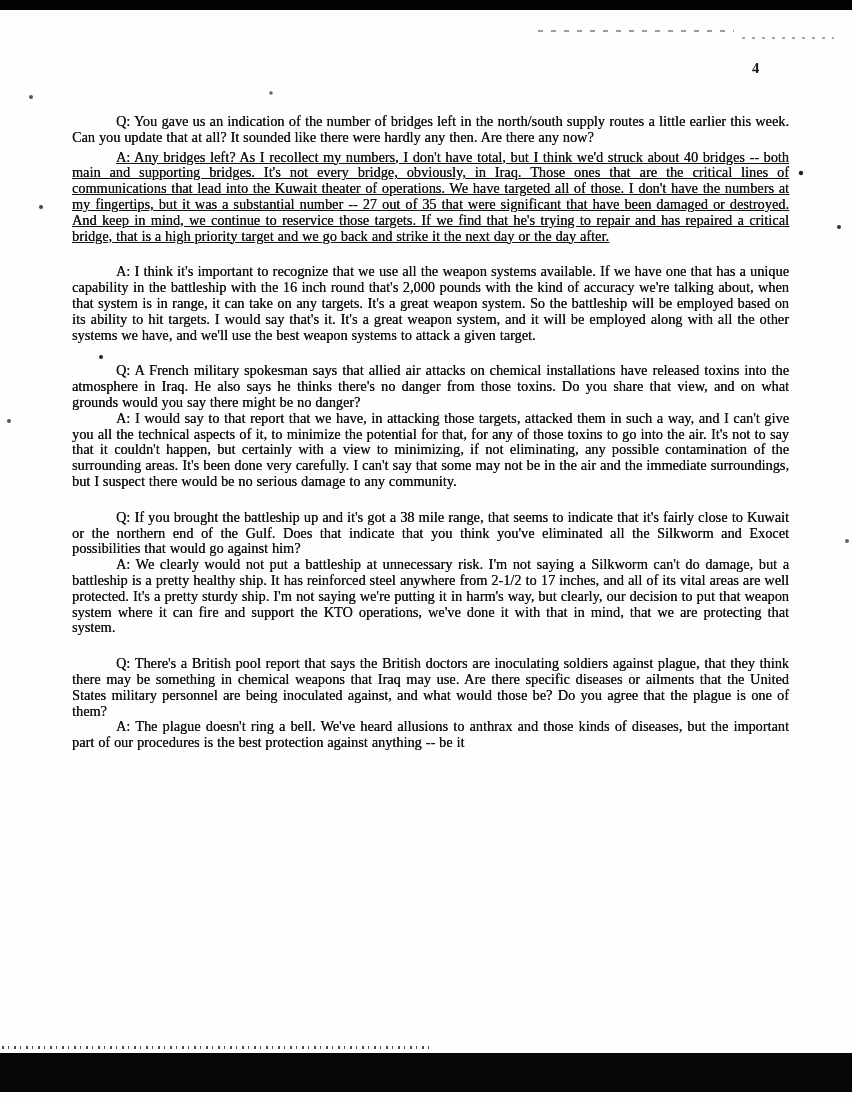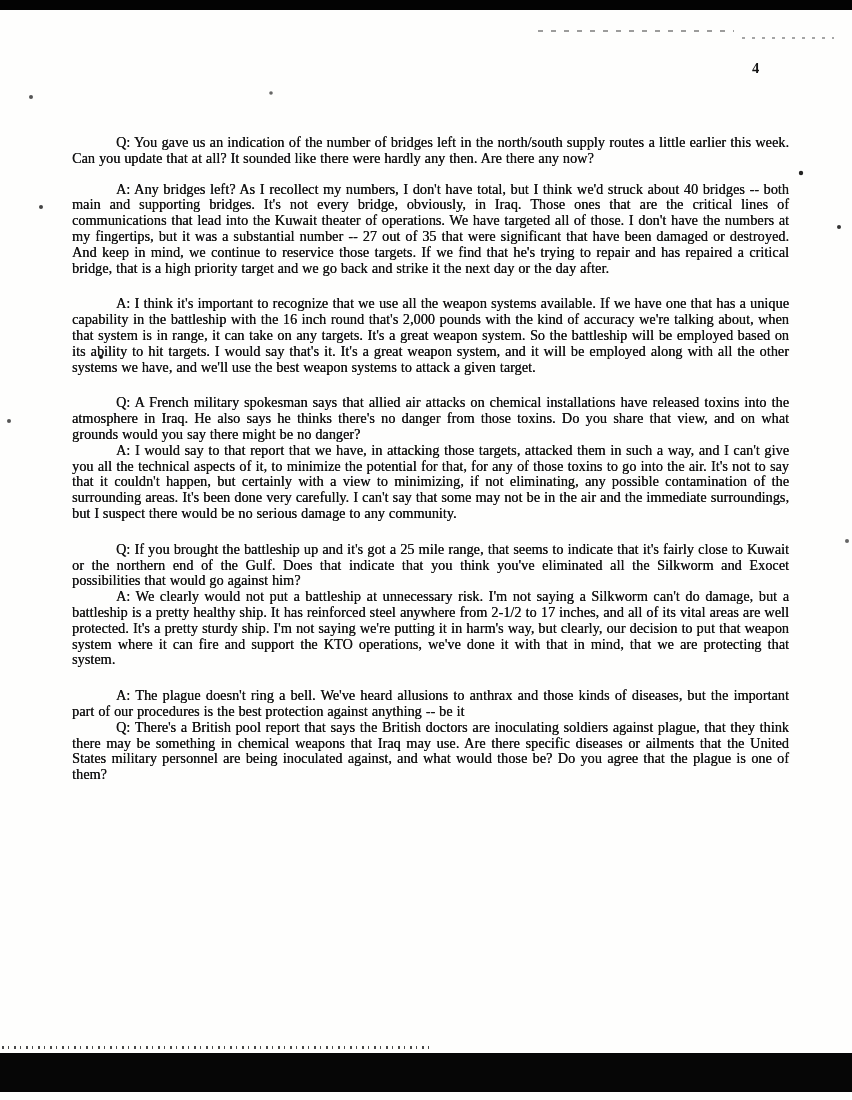--- a/index.html
+++ b/index.html
@@ -21,31 +21,31 @@
   .scan-dashes-2 {
     position: absolute; top: 37px; left: 742px; width: 92px; height: 2px;
     background: repeating-linear-gradient(90deg, #3a3a3a 0 3px, transparent 3px 10px);
     opacity: .45;
   }
   .page-number {
     position: absolute; top: 60px; left: 752px;
     font-size: 14.5px; font-weight: bold;
   }
   .content {
-    position: absolute; top: 135px; left: 72px; width: 717px;
+    position: absolute; top: 114px; left: 72px; width: 717px;
   }
   .qa-group { margin: 0 0 20px 0; }
   .para {
     margin: 0;
     font-size: 14.2px; line-height: 15.8px;
     text-align: justify; text-indent: 44px;
     letter-spacing: .05px; word-spacing: .3px;
     text-shadow: .25px 0 0 currentColor; 
   }
-  .qa-group:first-child .answer { margin-top: 15px; }
+  .qa-group:first-child .answer { margin-top: 4px; text-decoration: underline; }
   .specks {
     position: absolute; top: 0; left: 0; width: 2px; height: 2px;
     background: transparent; border-radius: 50%;
     box-shadow:
       800px 172px 0 1.2px #222,
       838px 226px 0 1px #333,
       40px 206px 0 1px #444,
       8px 420px 0 1px #555,
       100px 356px 0 1px #222,
       846px 540px 0 1px #666,
@@ -80,26 +80,26 @@
   <section class="qa-group">
     <p class="para answer">A:  I think it's important to recognize that we use all the weapon systems available.  If we have one that has a unique capability in the battleship with the 16 inch round that's 2,000 pounds with the kind of accuracy we're talking about, when that system is in range, it can take on any targets.  It's a great weapon system.  So the battleship will be employed based on its ability to hit targets.  I would say that's it.  It's a great weapon system, and it will be employed along with all the other systems we have, and we'll use the best weapon systems to attack a given target.</p>
   </section>
 
   <section class="qa-group">
     <p class="para question">Q:  A French military spokesman says that allied air attacks on chemical installations have released toxins into the atmosphere in Iraq.  He also says he thinks there's no danger from those toxins.  Do you share that view, and on what grounds would you say there might be no danger?</p>
     <p class="para answer">A:  I would say to that report that we have, in attacking those targets, attacked them in such a way, and I can't give you all the technical aspects of it, to minimize the potential for that, for any of those toxins to go into the air.  It's not to say that it couldn't happen, but certainly with a view to minimizing, if not eliminating, any possible contamination of the surrounding areas.  It's been done very carefully.  I can't say that some may not be in the air and the immediate surroundings, but I suspect there would be no serious damage to any community.</p>
   </section>
 
   <section class="qa-group">
-    <p class="para question">Q:  If you brought the battleship up and it's got a 25 mile range, that seems to indicate that it's fairly close to Kuwait or the northern end of the Gulf.  Does that indicate that you think you've eliminated all the Silkworm and Exocet possibilities that would go against him?</p>
+    <p class="para question">Q:  If you brought the battleship up and it's got a 38 mile range, that seems to indicate that it's fairly close to Kuwait or the northern end of the Gulf.  Does that indicate that you think you've eliminated all the Silkworm and Exocet possibilities that would go against him?</p>
     <p class="para answer">A:  We clearly would not put a battleship at unnecessary risk.  I'm not saying a Silkworm can't do damage, but a battleship is a pretty healthy ship.  It has reinforced steel anywhere from 2-1/2 to 17 inches, and all of its vital areas are well protected.  It's a pretty sturdy ship.  I'm not saying we're putting it in harm's way, but clearly, our decision to put that weapon system where it can fire and support the KTO operations, we've done it with that in mind, that we are protecting that system.</p>
   </section>
 
   <section class="qa-group">
+    <p class="para question">Q:  There's a British pool report that says the British doctors are inoculating soldiers against plague, that they think there may be something in chemical weapons that Iraq may use.  Are there specific diseases or ailments that the United States military personnel are being inoculated against, and what would those be?  Do you agree that the plague is one of them?</p>
     <p class="para answer">A:  The plague doesn't ring a bell.  We've heard allusions to anthrax and those kinds of diseases, but the important part of our procedures is the best protection against anything -- be it</p>
-    <p class="para question">Q:  There's a British pool report that says the British doctors are inoculating soldiers against plague, that they think there may be something in chemical weapons that Iraq may use.  Are there specific diseases or ailments that the United States military personnel are being inoculated against, and what would those be?  Do you agree that the plague is one of them?</p>
   </section>
 
 </main>
 
 <div class="specks"></div>
 <div class="scan-noise-bottom"></div>
 <div class="scan-bar-bottom"></div>
 
 </body></html>

